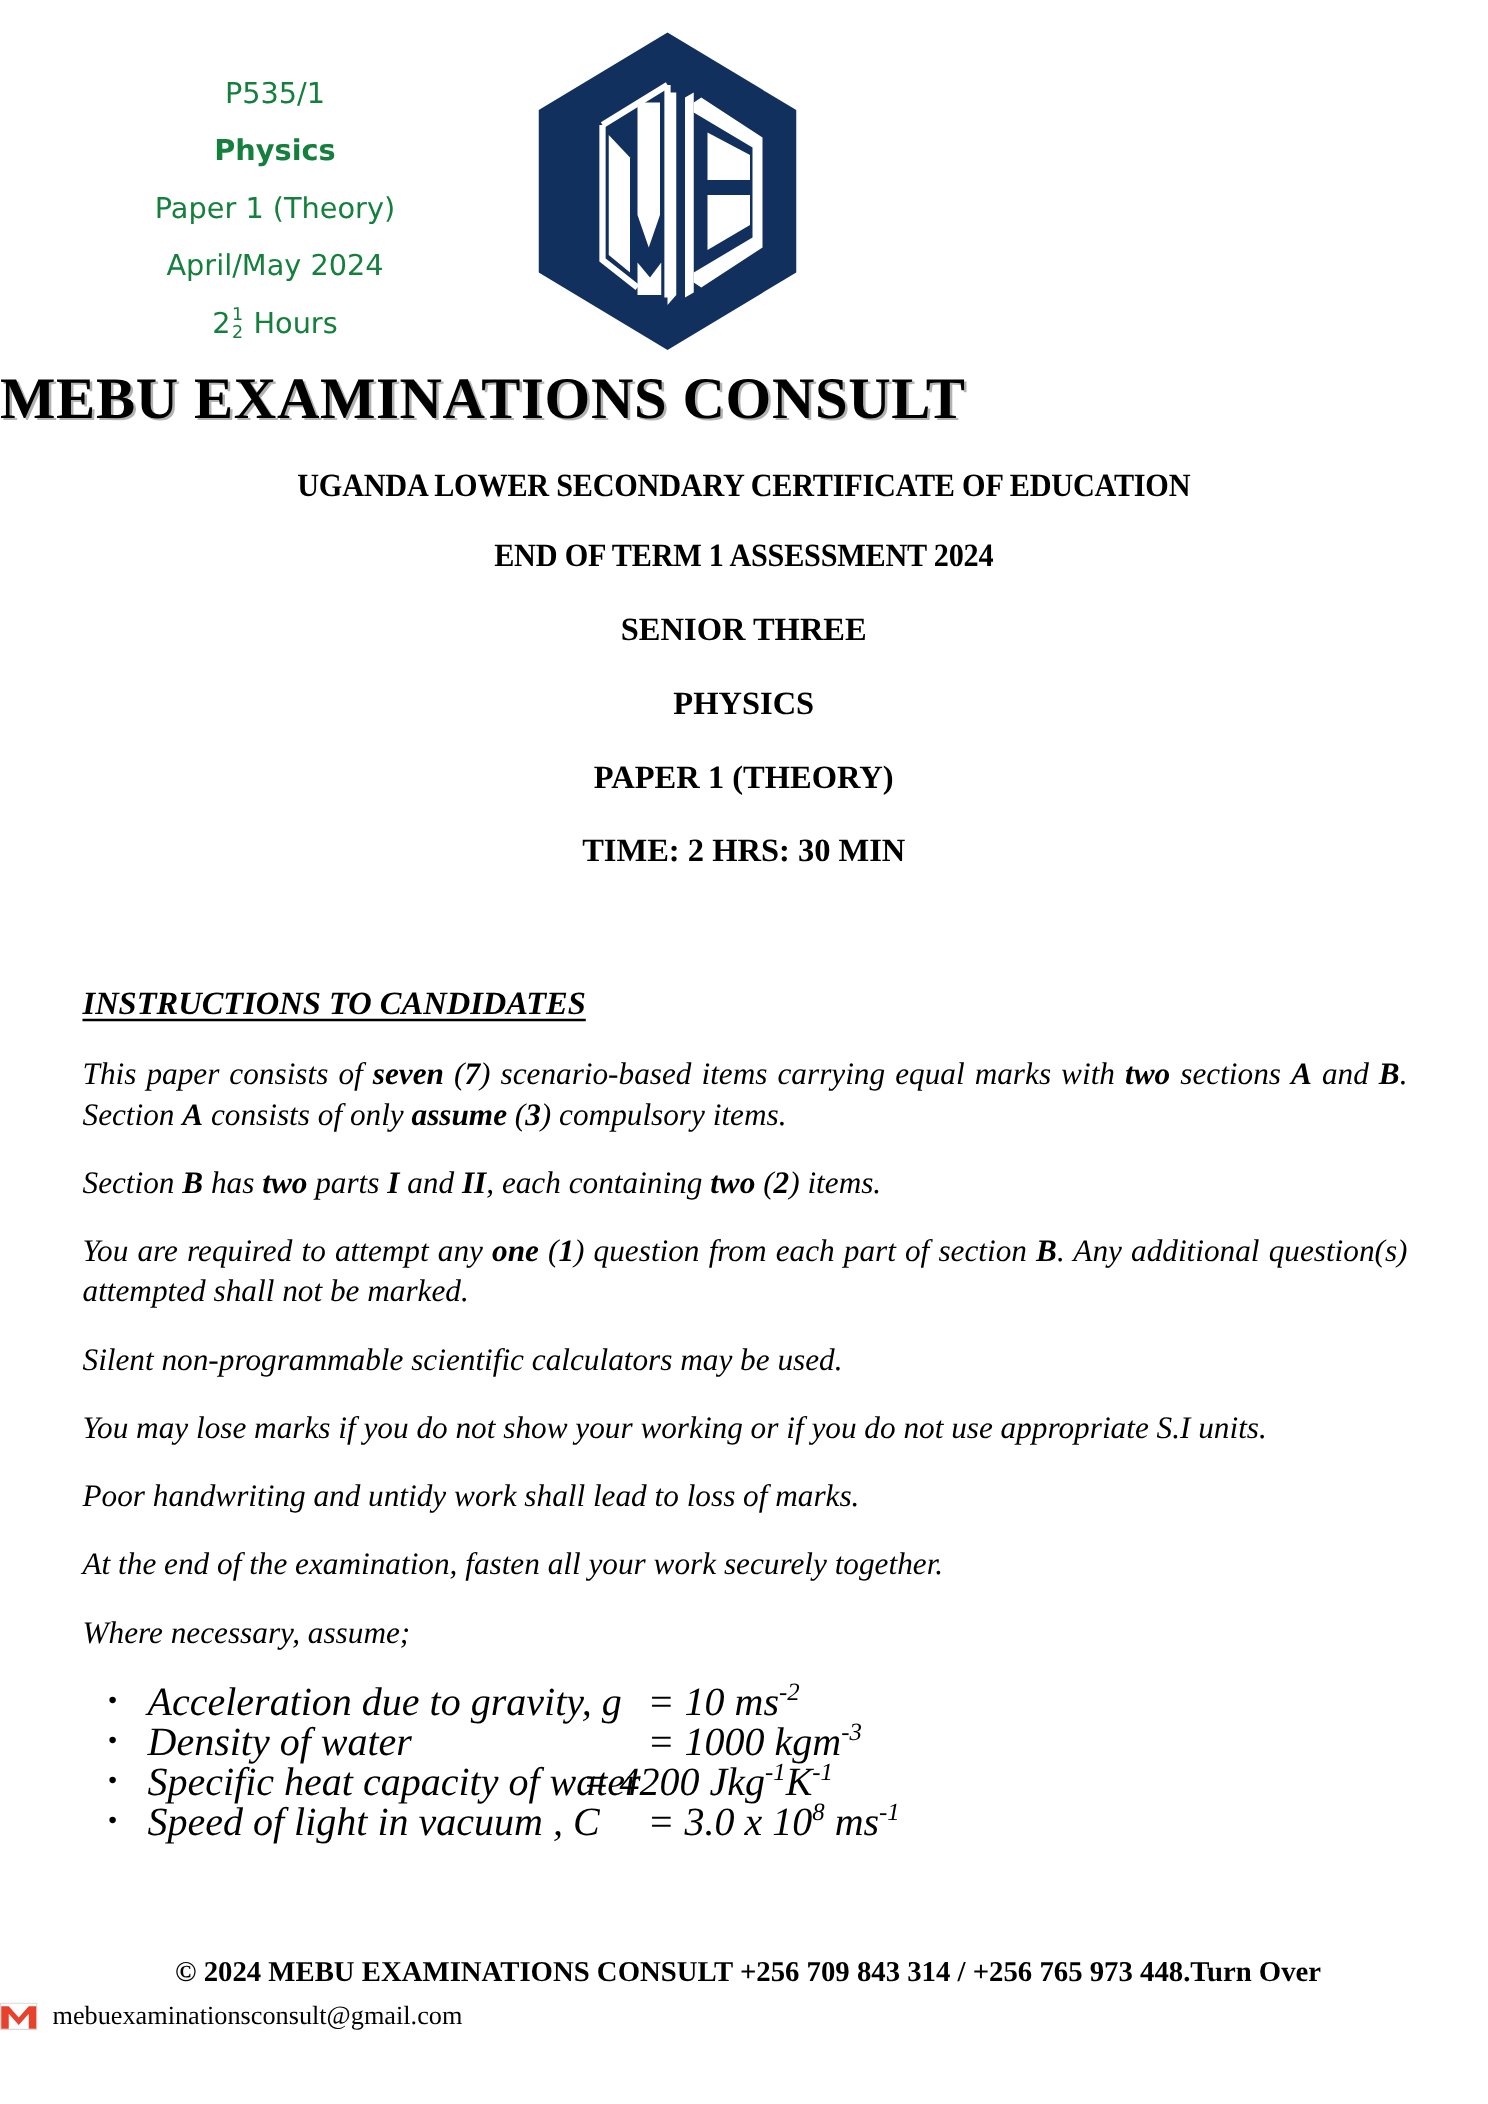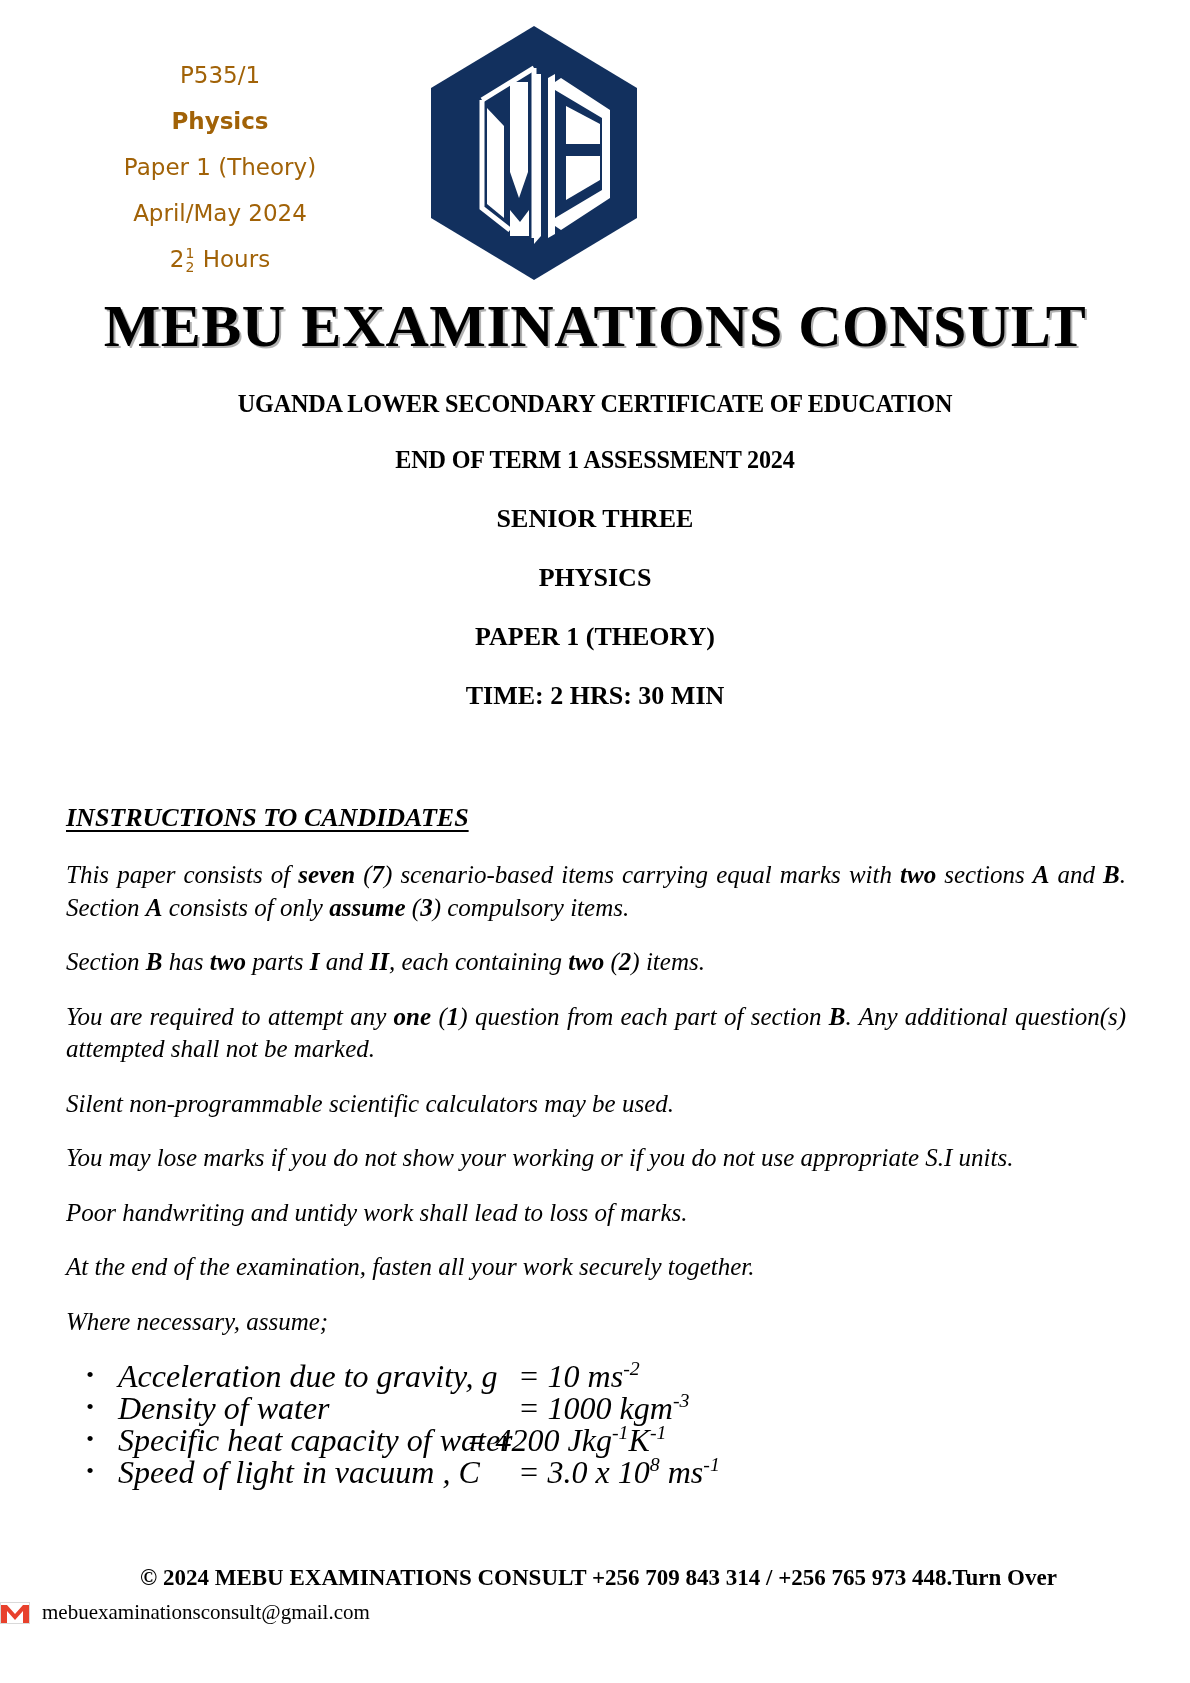--- a/index.html
+++ b/index.html
@@ -29,21 +29,21 @@
   }
   .meta-block {
     position: absolute;
     left: 70px;
     top: 52px;
     width: 300px;
     text-align: center;
     font-family: "DejaVu Sans", sans-serif;
     font-size: 23px;
     line-height: 46px;
-    color: #a16207;
+    color: #15803d;
   }
   .meta-line { display: block; white-space: nowrap; }
   .meta-line.bold { font-weight: bold; }
   .meta-frac {
     display: inline-block;
     vertical-align: middle;
     text-align: center;
     font-size: 14px;
     line-height: 1.0;
     position: relative;
@@ -57,24 +57,24 @@
   .logo {
     position: absolute;
     left: 424px;
     top: 22px;
     width: 220px;
     height: 262px;
   }
 
   
   .main-title {
-    text-align: center;
+    text-align: left;
     font-family: "Liberation Serif", "DejaVu Serif", serif;
     font-weight: bold;
-    font-size: 60px;
+    font-size: 47px;
     letter-spacing: 0.5px;
     margin: 0;
     padding-top: 2px;
     text-shadow: 2px 2px 0 rgba(0,0,0,0.30);
   }
   .sub-line {
     text-align: center;
     font-family: "Liberation Serif", "DejaVu Serif", serif;
     font-weight: bold;
     margin: 0;

